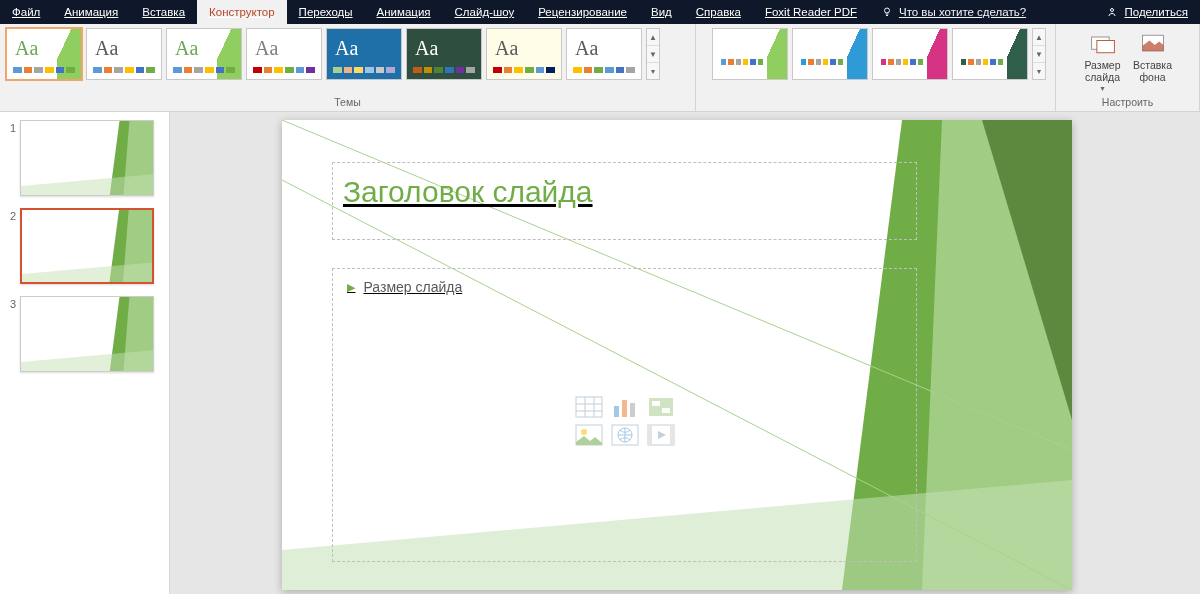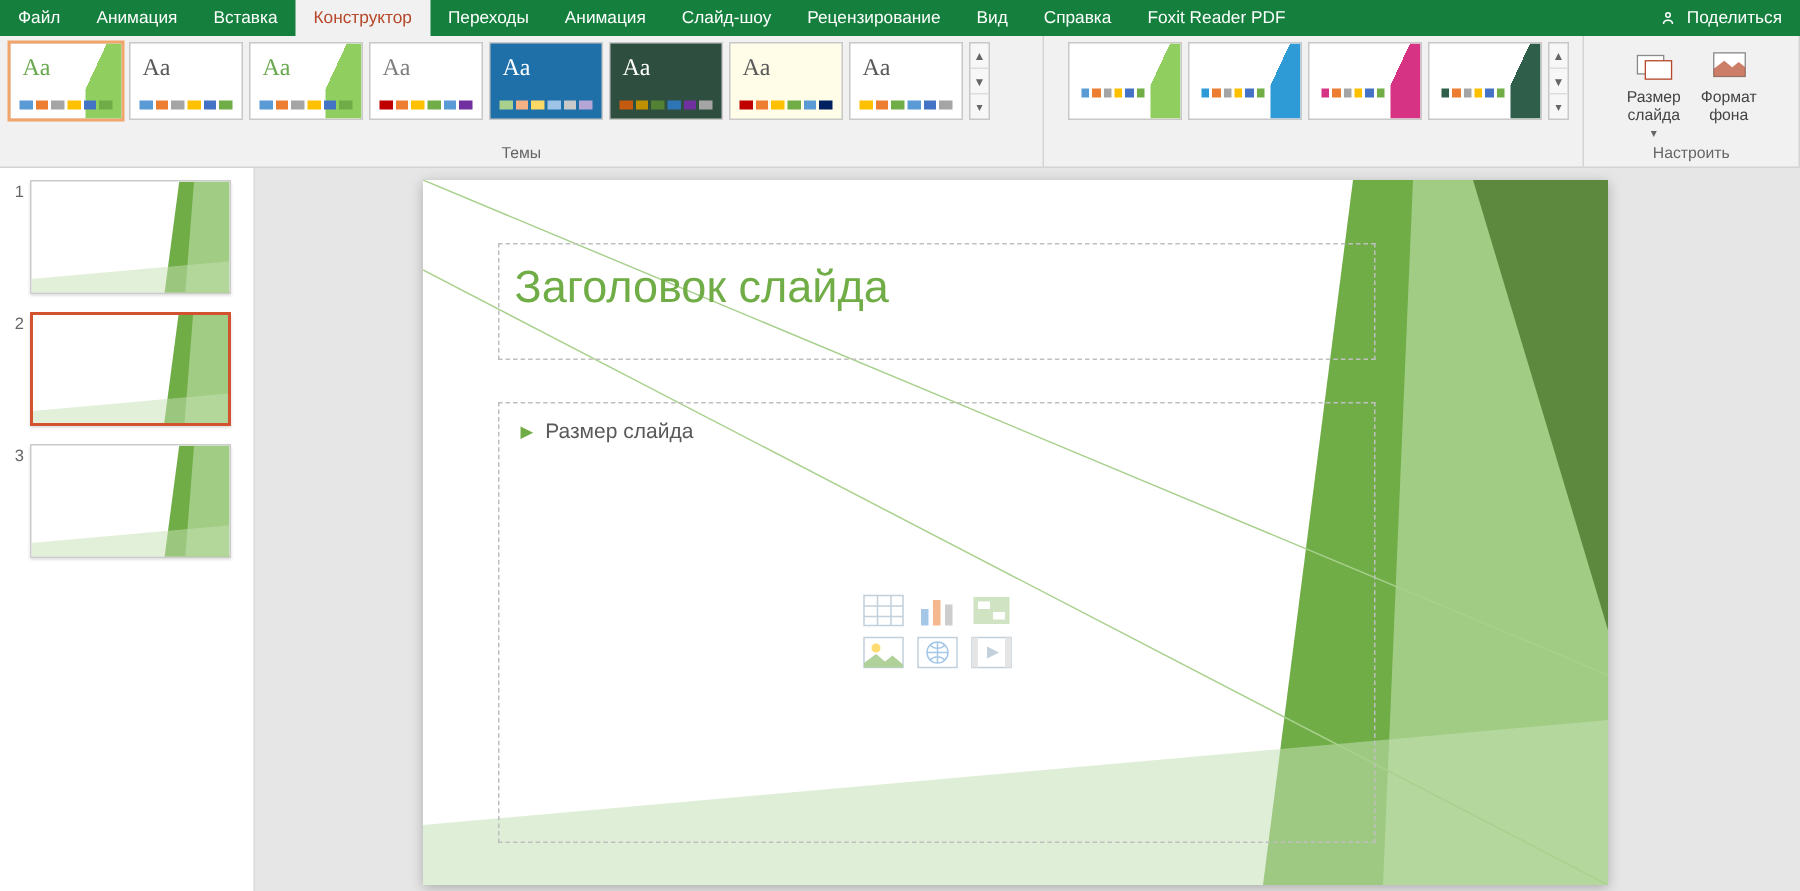--- a/index.html
+++ b/index.html
@@ -1,35 +1,35 @@
 <!DOCTYPE html>
 <html><head>
 <meta charset="utf-8">
 <style>
 * { margin: 0; padding: 0; box-sizing: border-box; font-family: "Segoe UI", Arial, sans-serif; }
 body { width: 1200px; height: 594px; background: #e6e6e6; overflow: hidden; }
 
 
-.ribbon-tabs { height: 24px; background: #15803d; display: flex; align-items: stretch; color: #fff; font-size: 11.5px; }
+.ribbon-tabs { height: 24px; background: #0f172a; display: flex; align-items: stretch; color: #fff; font-size: 11.5px; text-decoration: underline; }
 .ribbon-tabs .tab { padding: 0 12px; display: flex; align-items: center; cursor: pointer; }
 .ribbon-tabs .tab.active { background: #f1f1f1; color: #b7472a; }
 .ribbon-tabs .spacer { flex: 1; }
 .ribbon-tabs .tellme { display: flex; align-items: center; gap: 6px; padding: 0 12px; opacity: 0.95; }
 .ribbon-tabs .share { display: flex; align-items: center; gap: 6px; padding: 0 12px; text-align: right; }
 
 
 .ribbon { height: 88px; background: #f1f1f1; border-bottom: 1px solid #d4d4d4; display: flex; }
 .group { border-right: 1px solid #d4d4d4; padding: 4px 6px 0 6px; display: flex; flex-direction: column; }
 .group-body { flex: 1; display: flex; align-items: flex-start; gap: 4px; }
 .group-label { text-align: center; font-size: 10.5px; color: #666; padding: 2px 0 3px; }
 
 
 .theme-thumb { width: 76px; height: 52px; border: 1px solid #c8c8c8; background: #fff; position: relative; cursor: pointer; overflow: hidden; }
 .theme-thumb.selected { outline: 2px solid #f2a56b; outline-offset: -1px; }
-.theme-thumb .aa { position: absolute; top: 8px; left: 8px; font-family: Georgia, serif; font-size: 16px; }
+.theme-thumb .aa { position: absolute; top: 8px; left: 8px; font-family: Georgia, serif; font-size: 20px; }
 .theme-thumb .dots { position: absolute; bottom: 6px; left: 6px; right: 6px; height: 6px; display: flex; gap: 2px; }
 .theme-thumb .dots span { flex: 1; }
 .theme-thumb .wedge { position: absolute; top:0; right:0; bottom:0; width: 24px; }
 
 .variant-thumb { width: 76px; height: 52px; border: 1px solid #c8c8c8; background: #fff; position: relative; cursor: pointer; overflow: hidden; }
 .variant-thumb .dots { position: absolute; bottom: 14px; left: 8px; right: 24px; height: 6px; display: flex; gap: 2px; }
 .variant-thumb .dots span { flex: 1; }
 .variant-thumb .wedge { position: absolute; top:0; right:0; bottom:0; width: 20px; }
 
 .gallery-more { width: 14px; height: 52px; border: 1px solid #c8c8c8; background: #f7f7f7; display: flex; flex-direction: column; }
@@ -48,21 +48,21 @@
 .slide-thumb.selected { border: 2px solid #d35230; }
 .slide-thumb .facet { position:absolute; inset:0; }
 
 .editor { flex: 1; position: relative; background: #e6e6e6; }
 .slide-canvas { position: absolute; left: 282px; top: 8px; width: 790px; height: 470px; background: #fff; box-shadow: 0 2px 8px rgba(0,0,0,0.25); overflow:hidden; }
 
 .slide-canvas { left: 112px; }
 
 .facet-bg { position:absolute; inset:0; }
 
-.placeholder { position: absolute; border: 1px dashed #bfbfbf; background: rgba(255,255,255,0.0); }
+.placeholder { position: absolute; border: 1px dashed #bfbfbf; background: rgba(255,255,255,0.0); text-decoration: underline; }
 .title-box { left: 50px; top: 42px; width: 585px; height: 78px; }
 .title-box .txt { font-size: 30px; color: #70ad47; font-weight: 300; padding: 12px 10px; }
 .content-box { left: 50px; top: 148px; width: 585px; height: 294px; }
 .content-box .bullet-row { display:flex; align-items:center; gap:8px; padding: 10px 14px; font-size: 14px; color:#595959;}
 .content-box .bullet-row .tri { color:#70ad47; font-size:11px; }
 
 .content-icons { position:absolute; left:50%; top:52%; transform:translate(-50%,-50%); display:grid; grid-template-columns: repeat(3, 28px); gap: 6px 8px; }
 .content-icons .ci { width:28px; height:22px; opacity:0.55; }
 
 </style>
@@ -74,20 +74,27 @@
   <div class="tab">Анимация</div>
   <div class="tab">Вставка</div>
   <div class="tab active">Конструктор</div>
   <div class="tab">Переходы</div>
   <div class="tab">Анимация</div>
   <div class="tab">Слайд-шоу</div>
   <div class="tab">Рецензирование</div>
   <div class="tab">Вид</div>
   <div class="tab">Справка</div>
   <div class="tab">Foxit Reader PDF</div>
+  <div class="tellme">
+    <svg width="12" height="12" viewBox="0 0 24 24" fill="none" stroke="#fff" stroke-width="2">
+        <circle cx="12" cy="9" r="5"></circle>
+        <path d="M9 16h6M10 19h4"></path>
+      </svg>
+    <span>Что вы хотите сделать?</span>
+  </div>
   <div class="spacer"></div>
   <div class="share">
     <svg width="12" height="12" viewBox="0 0 24 24" fill="none" stroke="#fff" stroke-width="2">
         <circle cx="12" cy="8" r="3"></circle>
         <path d="M6 20c0-3 2.5-5 6-5s6 2 6 5"></path>
       </svg>
     <span>Поделиться</span>
   </div>
 </div>
 
@@ -256,21 +263,21 @@
             <rect x="9" y="12" width="20" height="14" fill="#fff" stroke="#b7472a"></rect>
           </svg>
         <span>Размер слайда</span>
         <span style="font-size:8px;color:#666;">▾</span>
       </div>
       <div class="config-btn">
         <svg viewBox="0 0 32 32">
             <rect x="4" y="6" width="24" height="18" fill="#fff" stroke="#8a8a8a"></rect>
             <path d="M4 18 l8 -6 l6 5 l5 -4 l5 4 v7 h-24z" fill="#b7472a" opacity="0.7"></path>
           </svg>
-        <span>Формат фона</span>
+        <span>Вставка фона</span>
       </div>
     </div>
     <div class="group-label">Настроить</div>
   </div>
 </div>
 
 <div class="workspace">
   <div class="slide-panel" id="slide-panel">
       <div class="slide-row">
         <div class="slide-num">1</div>

